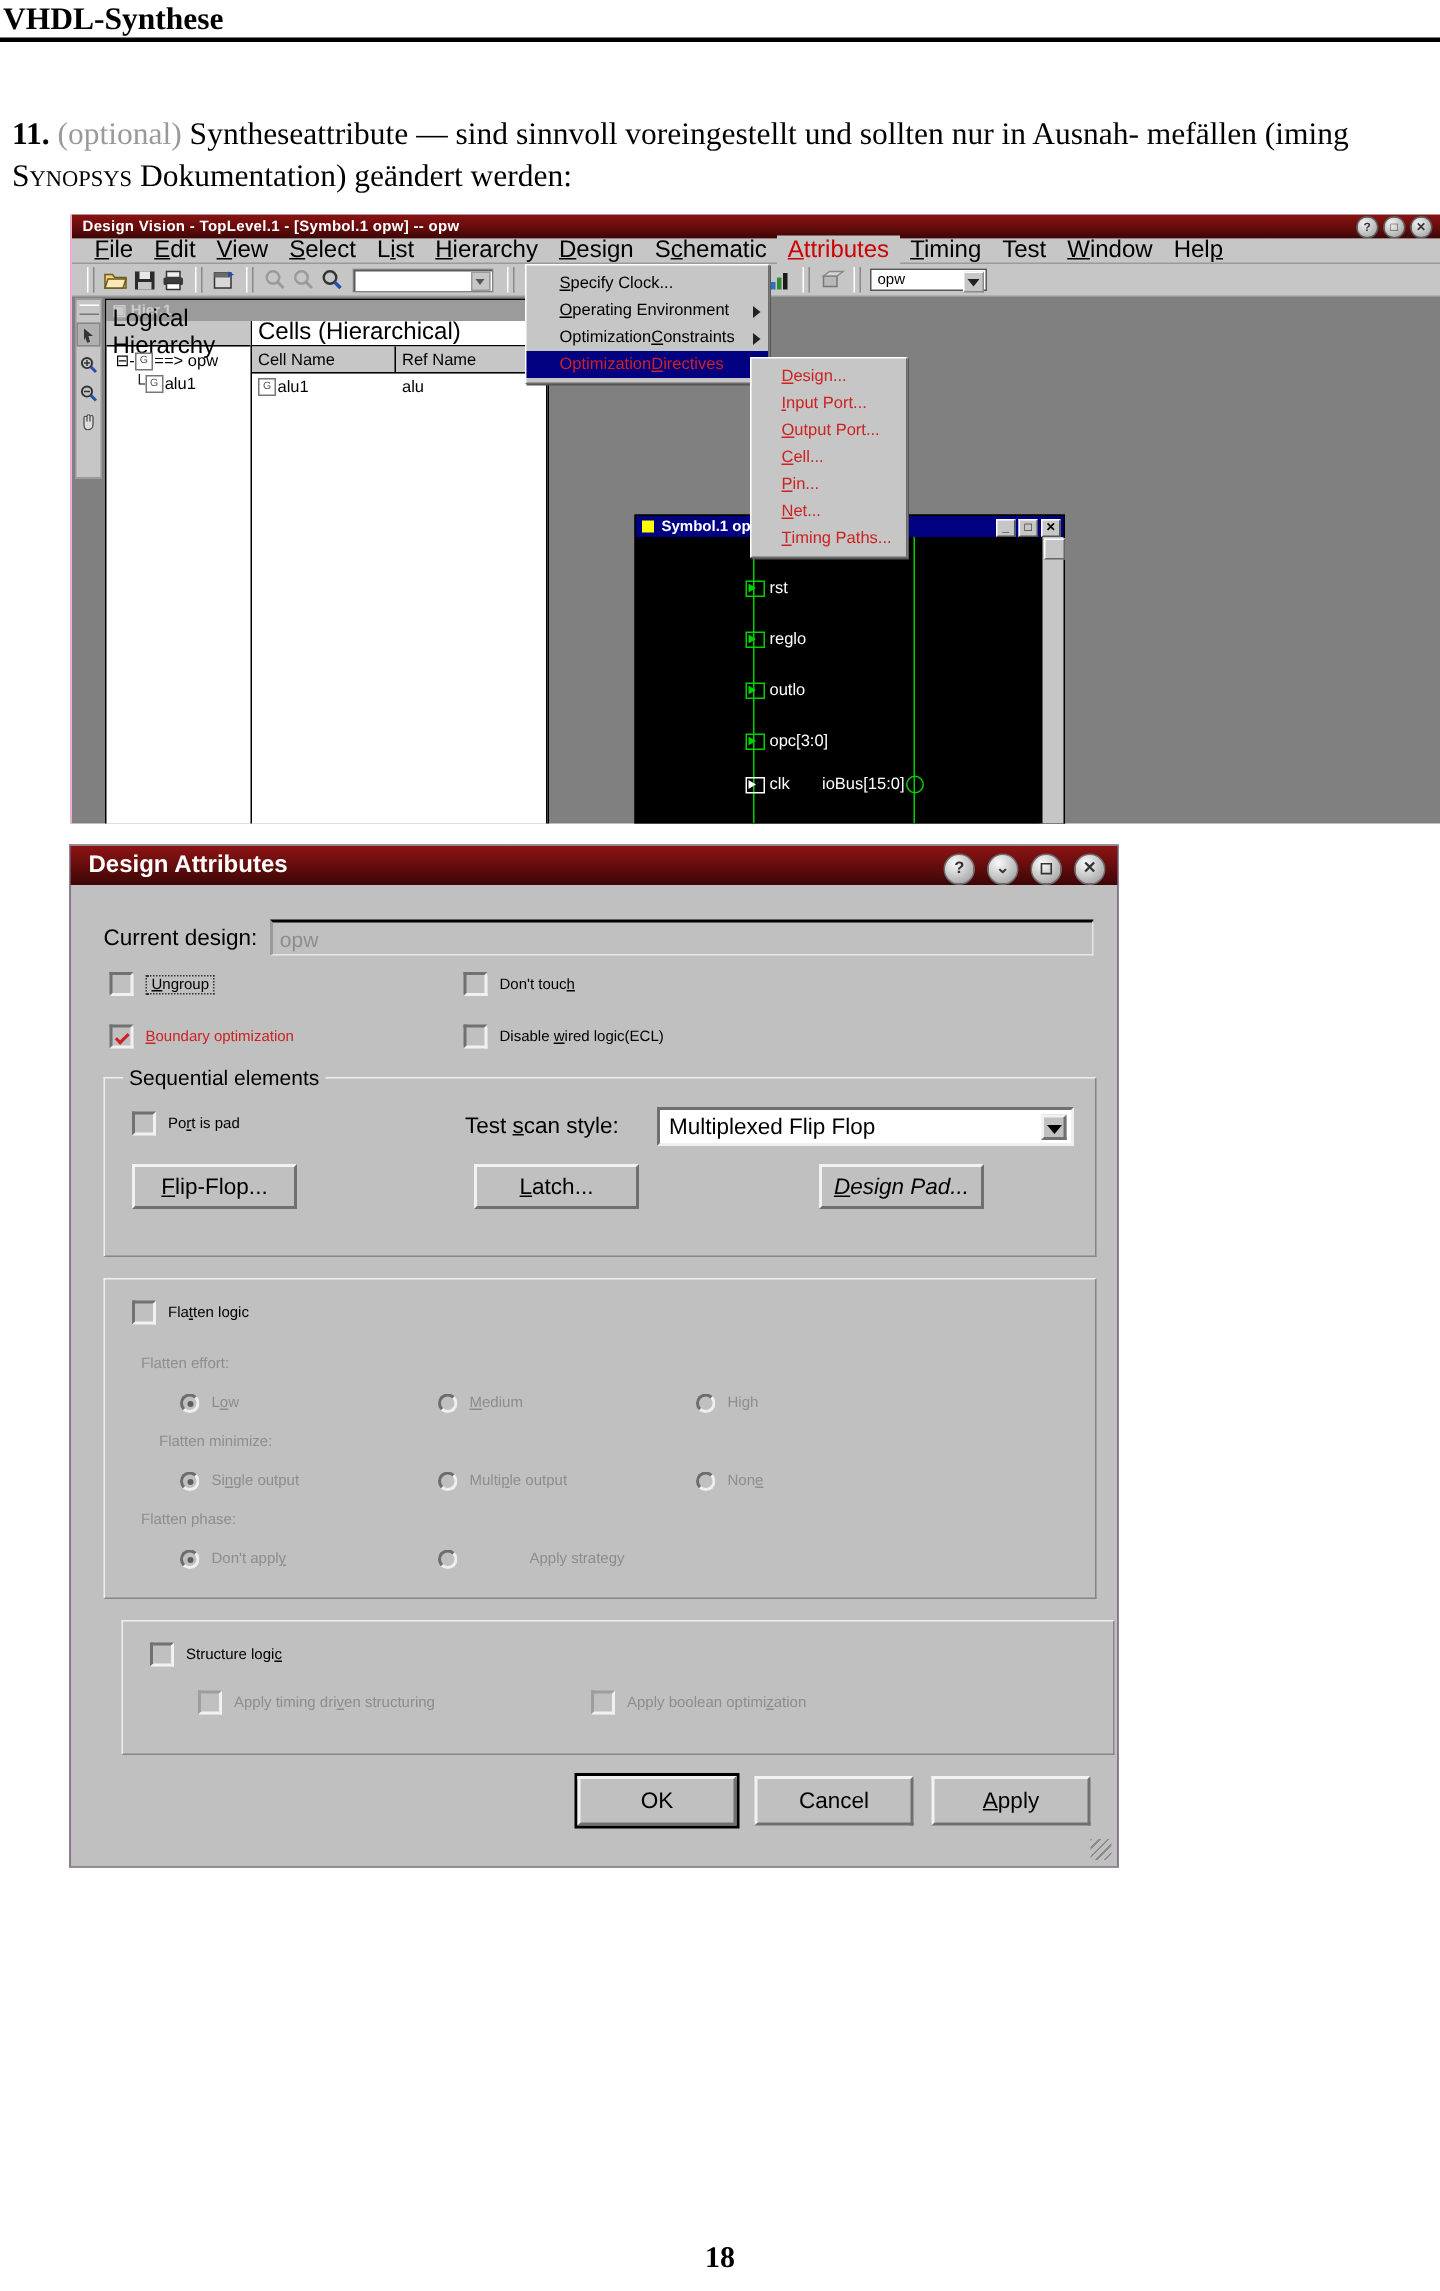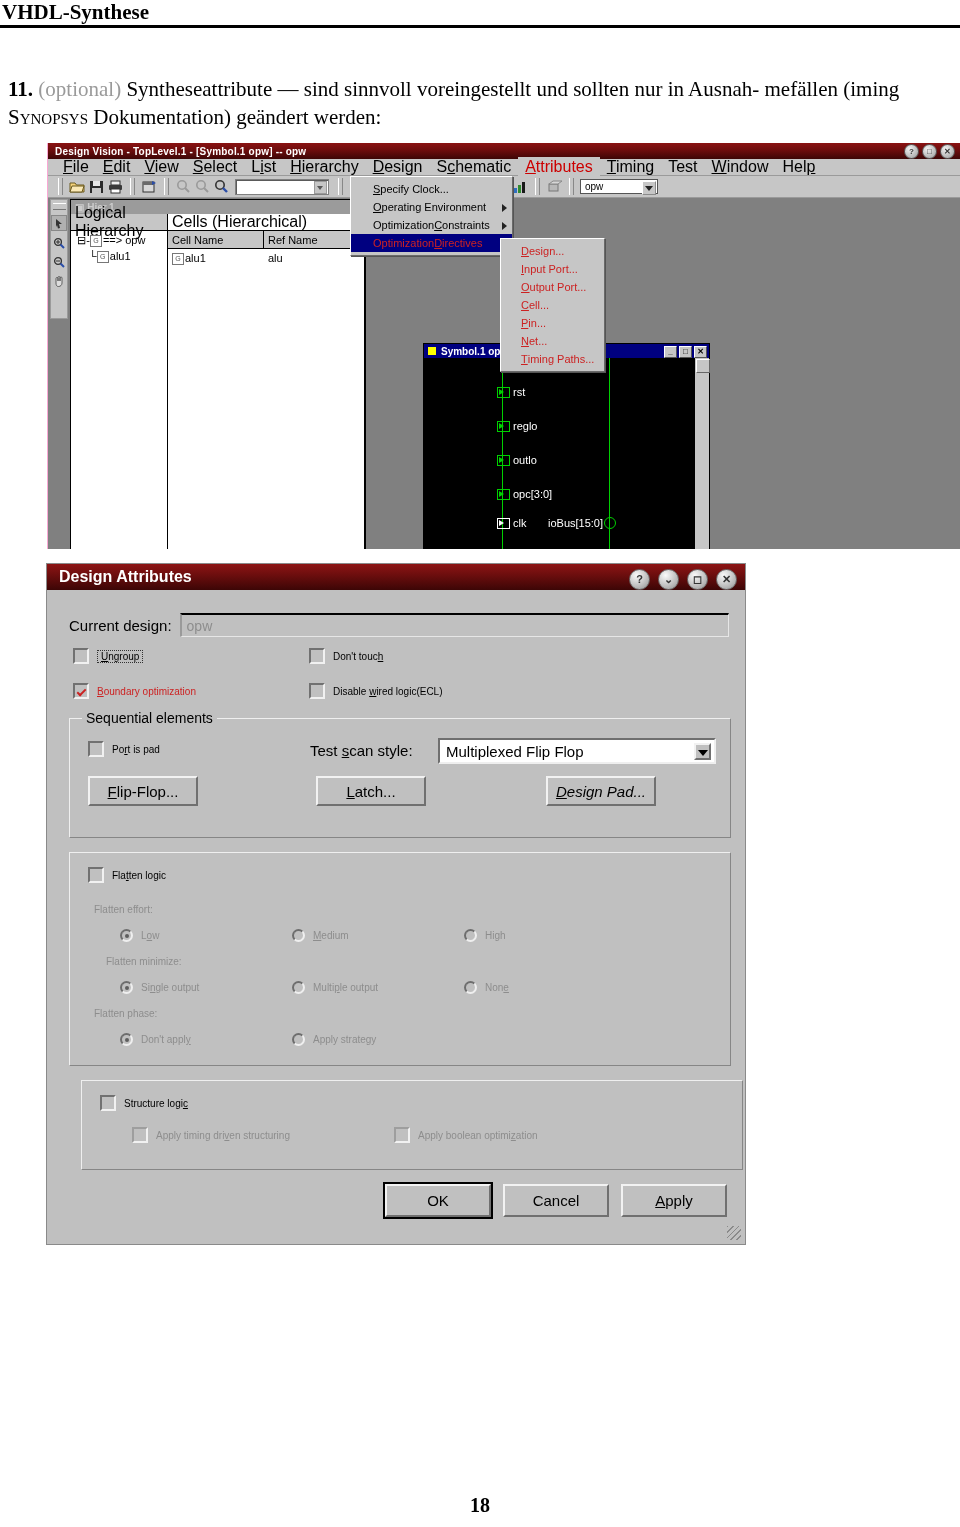--- a/index.html
+++ b/index.html
@@ -663,21 +663,21 @@
       <div class="row" style="position:absolute;left:394px;top:128px;">
         <div class="rdo"></div>
           <div class="lbl dim">Non<u>e</u></div>
       </div>
 
       <div class="lbl dim" style="position:absolute;left:24px;top:155px;">Flatten phase:</div>
       <div class="row" style="position:absolute;left:50px;top:180px;">
         <div class="rdo on"></div>
           <div class="lbl dim">Don't appl<u>y</u></div>
       </div>
-      <div class="row" style="position:absolute;left:222px;top:180px;">
+      <div class="row" style="position:absolute;left:222px;top:180px;gap:40px;">
         <div class="rdo"></div>
           <div class="lbl dim">Apply strategy</div>
       </div>
     </div>
 
     <div class="group" style="left:34px;top:490px;width:660px;height:88px;">
       <div class="row" style="position:absolute;left:18px;top:14px;">
         <div class="cbx"></div>
         <div class="lbl">Structure logi<u>c</u></div>
       </div>

